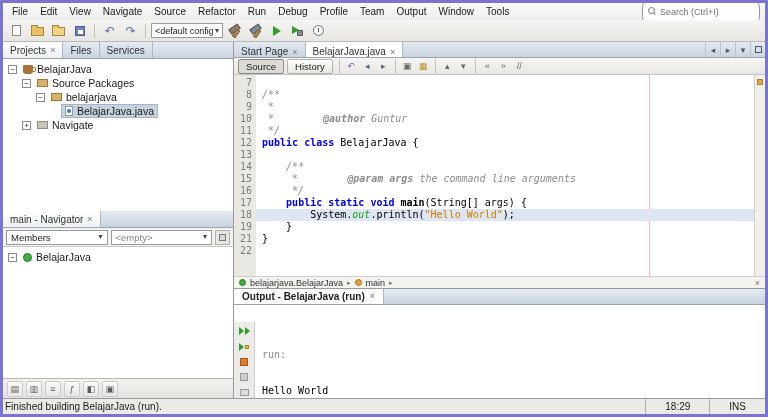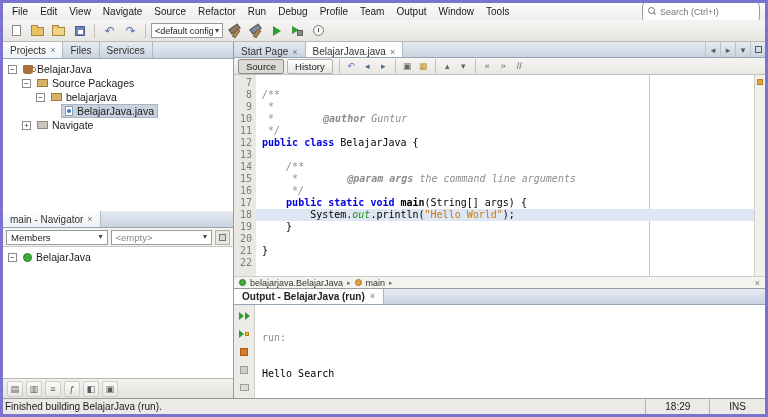--- a/index.html
+++ b/index.html
@@ -118,21 +118,21 @@
   .stripe-mark{position:absolute;top:4px;left:2px;width:6px;height:6px;background:#e3a43c;border:1px solid #b5832f;}
 
   
   .breadcrumb{height:12px;flex:none;display:flex;align-items:center;gap:4px;background:#f4f3f0;border-top:1px solid #cfcdc8;padding:0 5px;font-size:9px;color:#333;}
   .bc-sep{font-size:7px;color:#777;}
   .bc-close{margin-left:auto;font-size:9px;color:#777;}
   .bc-ic-class{width:7px;height:7px;border-radius:50%;background:#3fae3f;border:1px solid #2a7a2a;flex:none;}
   .bc-ic-method{width:7px;height:7px;border-radius:50%;background:#e0a23a;border:1px solid #a87a20;flex:none;}
 
   
-  .output{height:110px;flex:none;display:flex;flex-direction:column;border-top:1px solid #9b9b9b;}
+  .output{height:110px;flex:none;display:flex;flex-direction:column;border-top:1px solid #9b9b9b;gap:17px;}
   .otab-row{height:16px;flex:none;display:flex;align-items:stretch;background:linear-gradient(#e6ebf2,#c9d3e0);border-bottom:1px solid #97a4b4;}
   .otab{display:flex;align-items:center;gap:5px;padding:0 8px;background:#fdfdfd;border-right:1px solid #aeb8c4;}
   .otitle{font-size:10px;font-weight:bold;color:#222;white-space:nowrap;}
   .obody{flex:1;display:flex;min-height:0;background:#fff;}
   .ocol{width:21px;flex:none;background:#edebe7;border-right:1px solid #cfcdc8;display:flex;flex-direction:column;align-items:center;padding-top:4px;gap:5px;}
   .obtn{width:15px;height:13px;display:flex;align-items:center;justify-content:center;}
   .tri{width:0;height:0;border-top:4px solid transparent;border-bottom:4px solid transparent;border-left:5px solid #2f9e2f;}
   .tri + .tri{margin-left:1px;}
   .dotb{width:4px;height:4px;background:#e8c23a;border:1px solid #a8861e;margin-left:1px;}
   .sqo{width:8px;height:8px;background:#e07b2a;border:1px solid #a85a1e;}
@@ -411,24 +411,20 @@
           </div>
         <div class="code-line hl">
             <span class="ln">18</span>
             <span class="ct"><span class="tk-pl">        System.</span><span class="tk-fld">out</span><span class="tk-pl">.println(</span><span class="tk-str">"Hello World"</span><span class="tk-pl">);</span></span>
           </div>
         <div class="code-line">
             <span class="ln">19</span>
             <span class="ct"><span class="tk-pl">    }</span></span>
           </div>
         <div class="code-line">
-            <span class="ln">20</span>
-            <span class="ct"></span>
-          </div>
-        <div class="code-line">
             <span class="ln">21</span>
             <span class="ct"><span class="tk-pl">}</span></span>
           </div>
         <div class="code-line">
             <span class="ln">22</span>
             <span class="ct"></span>
           </div>
         <div class="stripe">
             <span class="stripe-mark"></span>
           </div>
@@ -466,21 +462,21 @@
               </div>
             <div class="obtn">
                 <span class="sqg"></span>
               </div>
             <div class="obtn">
                 <span class="sqg2"></span>
               </div>
           </div>
           <div class="otext">
             <div class="oline o-target">run:</div>
-            <div class="oline o-stdout">Hello Search</div>
+            <div class="oline o-stdout">Hello World</div>
             
           </div>
         </div>
       </div>
 
     </div>
   </div>
 
   <div class="statusbar">
     <div class="sb-msg">Finished building BelajarJava (run).</div>

